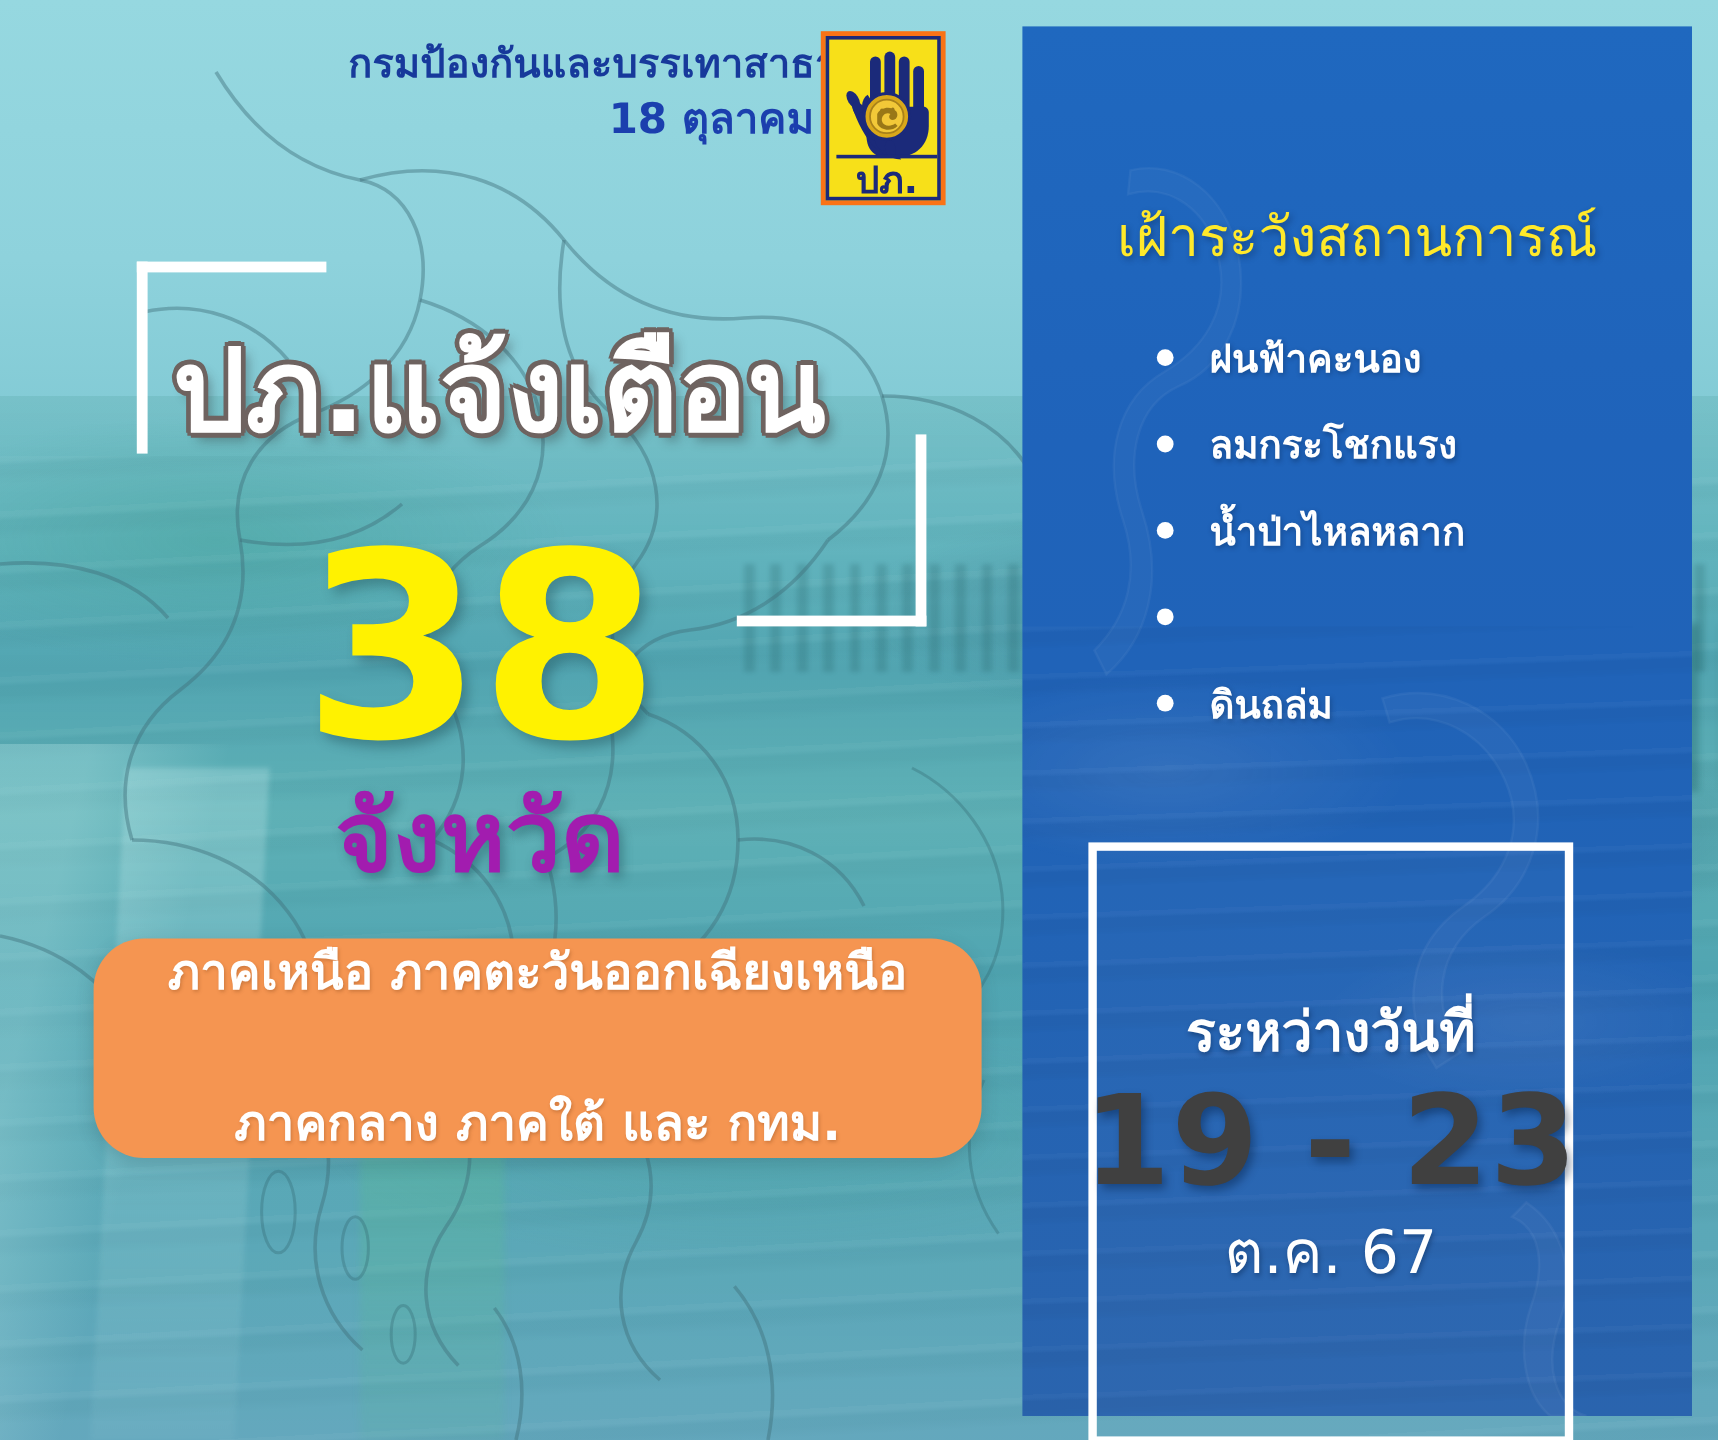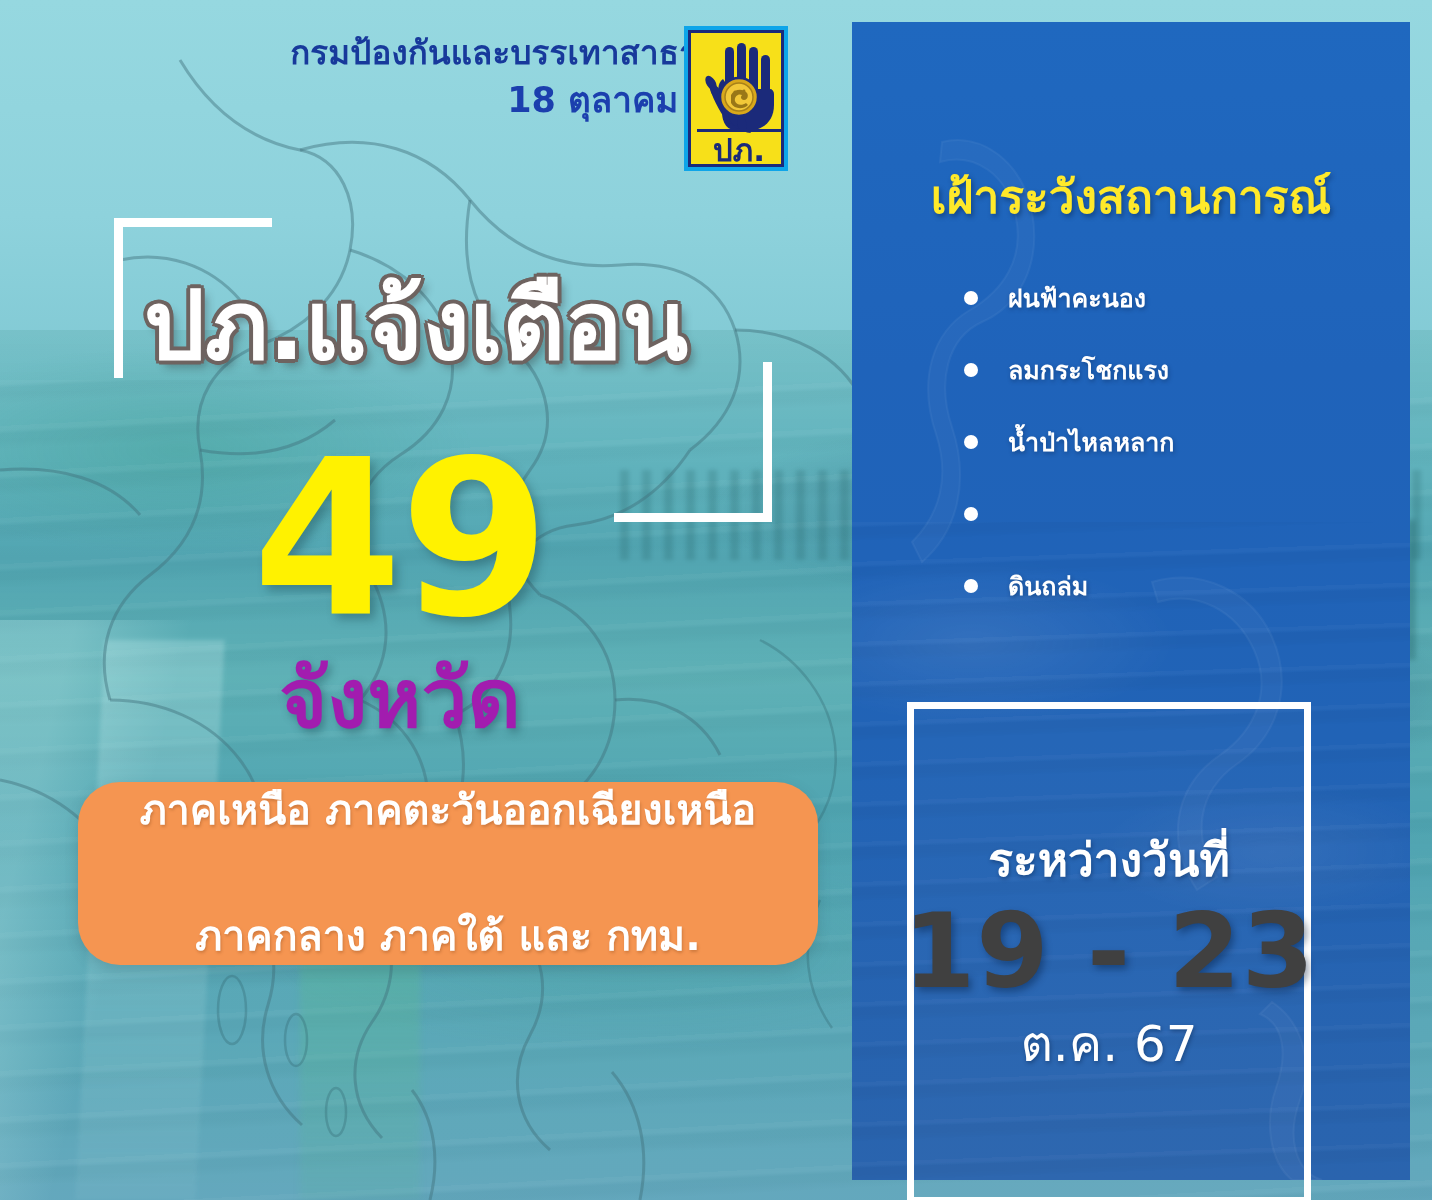--- a/index.html
+++ b/index.html
@@ -96,21 +96,21 @@
     font-family:"DejaVu Sans", sans-serif;
     font-weight:700; font-size:35px;
     color:#1b3fae; line-height:1.2; margin-top:6px;
     white-space:nowrap;
   }
 
   
   .logo-wrap{
     position:absolute; left:684px; top:26px;
     width:104px; height:145px;
-    background:#0ea5e9; padding:4px;
+    background:#f97316; padding:4px;
   }
   .logo-inner{
     position:relative; width:96px; height:137px;
     background:#f7e019; border:3px solid #1b2a7a;
   }
   .logo-svg{ position:absolute; left:0; top:0; width:96px; height:137px; }
 
   
   .bracket{
     position:absolute; border:0;
@@ -182,33 +182,33 @@
     background:
       radial-gradient(ellipse 300px 120px at 120px 120px, rgba(255,255,255,.10), rgba(255,255,255,0) 70%),
       radial-gradient(ellipse 260px 100px at 420px 330px, rgba(255,255,255,.08), rgba(255,255,255,0) 70%),
       repeating-linear-gradient(178deg, rgba(255,255,255,.035) 0 3px, rgba(0,0,0,.03) 6px 13px, rgba(0,0,0,0) 20px 40px);
     opacity:.85;
   }
 
   .panel-title{
     position:absolute; left:0; top:152px; width:558px;
     text-align:center;
-    color:#ffe92a; font-weight:700; font-size:46px; line-height:1;
+    color:#ffe92a; font-weight:400; font-size:46px; line-height:1;
     white-space:nowrap;
     text-shadow:2px 3px 5px rgba(0,25,60,.40);
   }
 
   .bullets{
     position:absolute; left:112px; top:240px; width:440px;
     list-style:none;
   }
   .bullet-item{
     display:flex; align-items:center;
     height:72px;
-    color:#ffffff; font-weight:700; font-size:25px;
+    color:#ffffff; font-weight:700; font-size:32px;
     text-shadow:1px 2px 4px rgba(0,25,60,.35);
   }
   .bullet-dot{
     width:14px; height:14px; border-radius:50%;
     background:#ffffff; margin-right:30px; flex:none;
   }
   .bullet-text{ white-space:nowrap; }
 
   
   .date-box{
@@ -320,21 +320,21 @@
         <rect x="6" y="96" width="84" height="3" fill="#1b2a7a"></rect>
         <text x="48" y="128" text-anchor="middle" font-family="DejaVu Sans, sans-serif" font-size="31" font-weight="bold" fill="#1b2a7a">ปภ.</text>
       </svg>
     </div>
   </div>
 
   <div class="bracket bracket-tl"></div>
   <div class="bracket bracket-br"></div>
 
   <div class="headline">ปภ.แจ้งเตือน</div>
-  <div class="big-number">49</div>
+  <div class="big-number">38</div>
   <div class="unit-word">จังหวัด</div>
 
   <div class="region-box">
     <div class="region-line">ภาคเหนือ ภาคตะวันออกเฉียงเหนือ</div>
     <div class="region-line">ภาคกลาง  ภาคใต้ และ กทม.</div>
   </div>
 
   <div class="panel">
     <svg class="panel-map" viewBox="0 0 558 1158">
       <g fill="#ffffff" fill-opacity="0.22" stroke="#ffffff" stroke-opacity="0.30" stroke-width="2">

